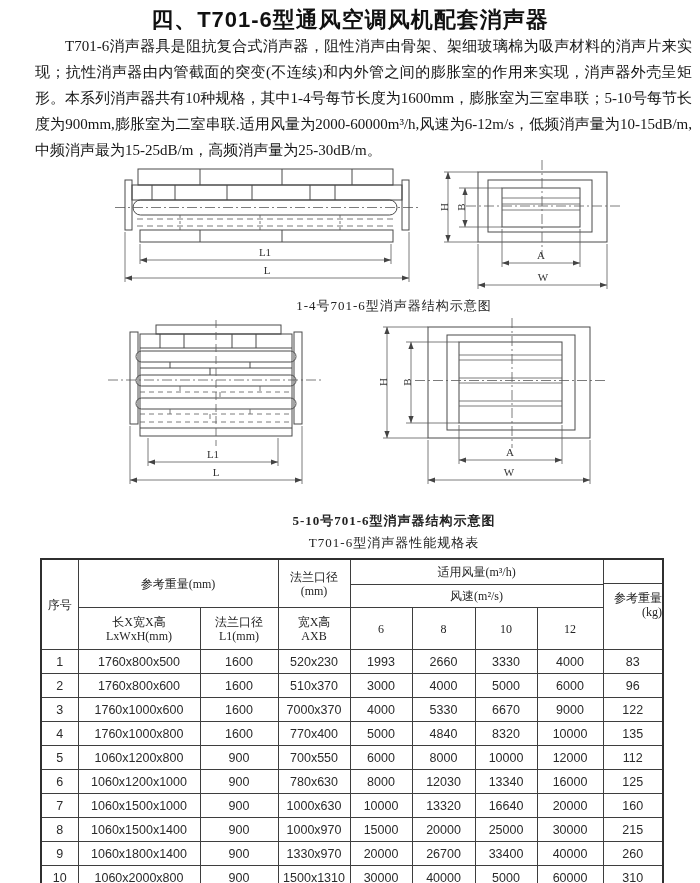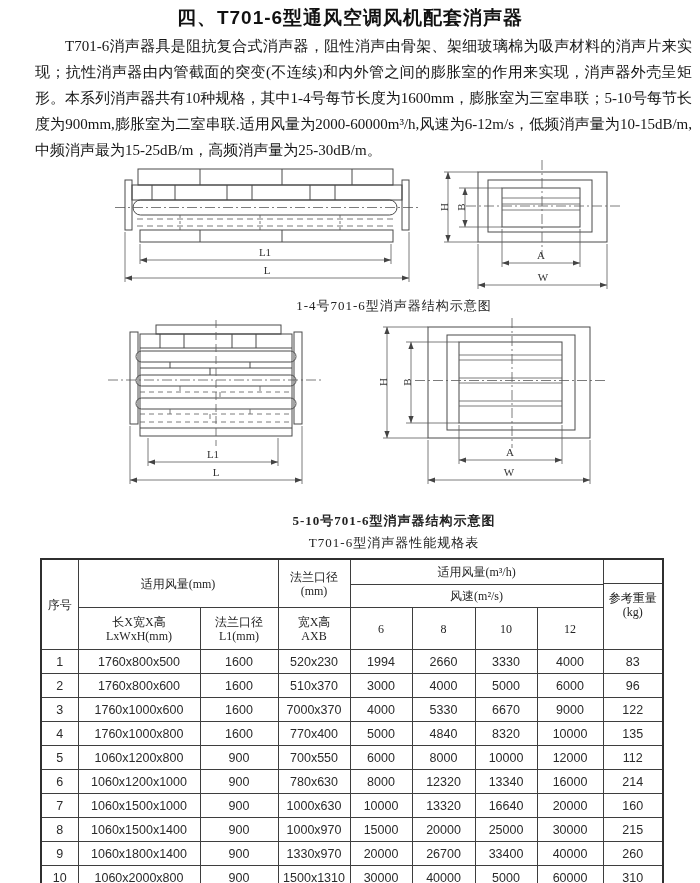--- a/index.html
+++ b/index.html
@@ -1,36 +1,36 @@
 <!DOCTYPE html>
 <html><head>
 <meta charset="utf-8">
 <style>
   html,body{margin:0;padding:0;background:#fff;}
   .page{position:relative;width:700px;height:883px;background:#ffffff;overflow:hidden;
         font-family:"Liberation Serif","DejaVu Serif",serif;color:#1c1c1c;}
   .doc-title{position:absolute;top:5px;left:0;width:100%;text-align:center;
         font-family:"Liberation Sans","DejaVu Sans",sans-serif;
-        font-size:19px;font-weight:bold;letter-spacing:1px;color:#111;}
+        font-size:22px;font-weight:bold;letter-spacing:1px;color:#111;}
   .intro{position:absolute;top:33px;left:35px;width:657px;font-size:15px;line-height:26px;
         text-align:justify;text-indent:2em;color:#151515;}
   .fig{position:absolute;left:100px;}
   .fig1{top:160px;}
   .fig2{top:318px;}
   .caption{position:absolute;left:0;width:100%;text-align:center;font-size:13px;letter-spacing:1px;color:#222;padding-left:44px;}
   .cap1{top:297px;}
   .cap2{top:512px;font-weight:bold;}
   .tbl-title{top:534px;text-align:center;}
   table.spec{position:absolute;left:40px;top:558px;width:622px;border-collapse:collapse;table-layout:fixed;
         text-align:center;border:2px solid #2f2f2f;}
   table.spec td{border:1px solid #3e3e3e;padding:0;vertical-align:middle;
         font-size:12px;line-height:14px;color:#242424;}
   tr.hr1 td{height:24px;} tr.hr2 td{height:22px;} tr.hr3 td{height:41px;}
   tr.datarow td{height:23px;font-family:"Liberation Sans","DejaVu Sans",sans-serif;font-size:12.5px;color:#2a2a2a;}
-  td.weight-cell{position:relative;}
+  td.weight-cell{position:relative;text-align:right;}
   td.weight-cell::after{content:"";position:absolute;left:0;right:0;top:23px;border-top:1px solid #3e3e3e;}
   svg text{font-family:"Liberation Serif","DejaVu Serif",serif;font-size:11px;fill:#333;}
   .ln{stroke:#4a4a4a;stroke-width:1;fill:none;}
   .thin{stroke:#5a5a5a;stroke-width:0.8;fill:none;}
 </style>
 </head>
 <body>
 
 <div class="page">
 
@@ -143,21 +143,21 @@
         <col style="width:72px">
       <col style="width:62px">
         <col style="width:63px">
         <col style="width:62px">
         <col style="width:66px">
         <col style="width:60px">
     </colgroup>
     <tbody>
         <tr class="hr1">
       <td rowspan="3"><span>序号</span></td>
-      <td colspan="2" rowspan="2"><span>适用风量(mm)</span></td>
+      <td colspan="2" rowspan="2"><span>参考重量(mm)</span></td>
       <td rowspan="2"><span>法兰口径</span><br><span>(mm)</span></td>
       <td colspan="4"><span>适用风量(m³/h)</span></td>
       <td rowspan="3" class="weight-cell"><span>参考重量</span><br><span>(kg)</span></td>
     </tr>
     <tr class="hr2">
       <td colspan="4"><span>风速(m²/s)</span></td>
     </tr>
     <tr class="hr3">
       <td><span>长X宽X高</span><br><span>LxWxH(mm)</span></td>
       <td><span>法兰口径</span><br><span>L1(mm)</span></td>
@@ -165,21 +165,21 @@
       <td>6</td>
       <td>8</td>
       <td>10</td>
       <td>12</td>
     </tr>
     <tr class="datarow">
           <td>1</td>
           <td>1760x800x500</td>
           <td>1600</td>
           <td>520x230</td>
-          <td>1994</td>
+          <td>1993</td>
           <td>2660</td>
           <td>3330</td>
           <td>4000</td>
           <td>83</td>
         </tr>
     <tr class="datarow">
           <td>2</td>
           <td>1760x800x600</td>
           <td>1600</td>
           <td>510x370</td>
@@ -221,24 +221,24 @@
           <td>10000</td>
           <td>12000</td>
           <td>112</td>
         </tr>
     <tr class="datarow">
           <td>6</td>
           <td>1060x1200x1000</td>
           <td>900</td>
           <td>780x630</td>
           <td>8000</td>
-          <td>12320</td>
+          <td>12030</td>
           <td>13340</td>
           <td>16000</td>
-          <td>214</td>
+          <td>125</td>
         </tr>
     <tr class="datarow">
           <td>7</td>
           <td>1060x1500x1000</td>
           <td>900</td>
           <td>1000x630</td>
           <td>10000</td>
           <td>13320</td>
           <td>16640</td>
           <td>20000</td>

